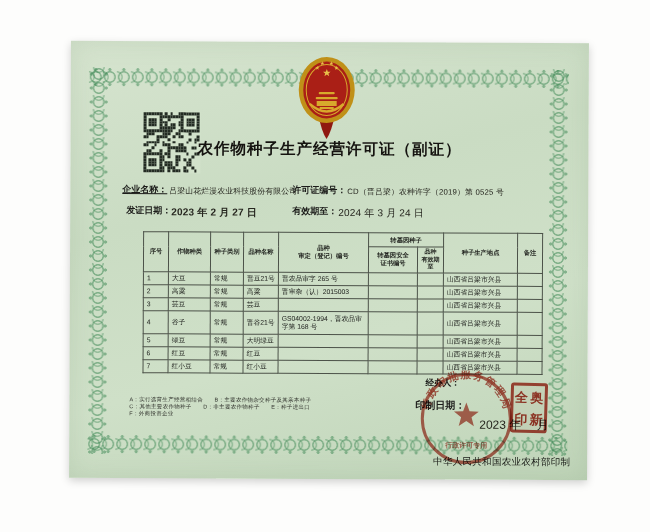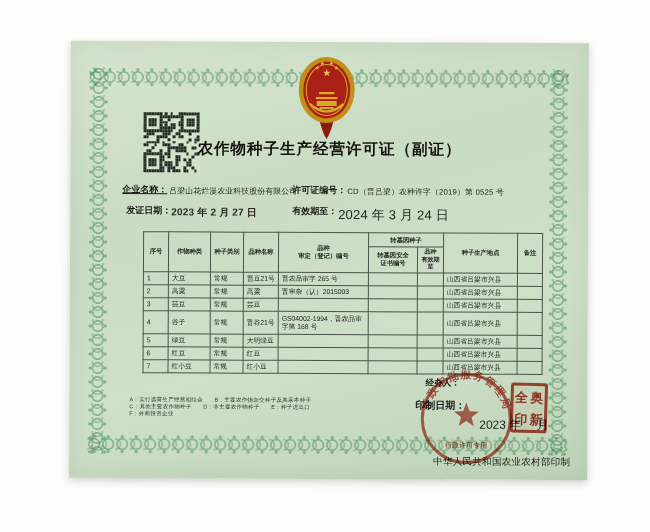--- a/index.html
+++ b/index.html
@@ -50,21 +50,21 @@
   .title{
     position:absolute;left:0;right:0;top:97px;text-align:center;
     font-size:15.5px;font-weight:900;letter-spacing:1px;color:#151310;
   }
   
   .f-label{position:absolute;font-weight:bold;font-size:9px;color:#1c1c1a;white-space:nowrap;}
   .f-value{position:absolute;font-size:7.8px;color:#26261f;white-space:nowrap;letter-spacing:.2px;}
   .lab-company{left:52px;top:142px;text-decoration:underline;}   .val-company{left:99px;top:144px;}
   .lab-license{left:222px;top:142px;}  .val-license{left:277px;top:144px;}
   .lab-issue{left:56px;top:163px;font-family:Liberation Mono, monospace;}     .val-issue{left:101px;top:164px;font-size:10px;font-weight:bold;}
-  .lab-valid{left:222px;top:163px;}    .val-valid{left:268px;top:164px;font-size:13px;}
+  .lab-valid{left:222px;top:163px;}    .val-valid{left:268px;top:164px;font-size:10px;}
   
   table.lic{
     position:absolute;left:73px;top:190px;width:399px;
     border-collapse:collapse;table-layout:fixed;color:#222420;
   }
   table.lic th,table.lic td{border:1px solid #4c5249;font-weight:normal;overflow:hidden;}
   table.lic thead th{font-size:6.3px;line-height:1.25;text-align:center;padding:1px 1px;font-weight:bold;color:#1f211d;}
   table.lic thead tr:first-child th.grp{height:11px;}
   table.lic tbody td{font-size:6.8px;height:12px;line-height:1.12;padding:0 3px;text-align:left;vertical-align:middle;}
   table.lic tbody tr.tall td{height:22px;}

